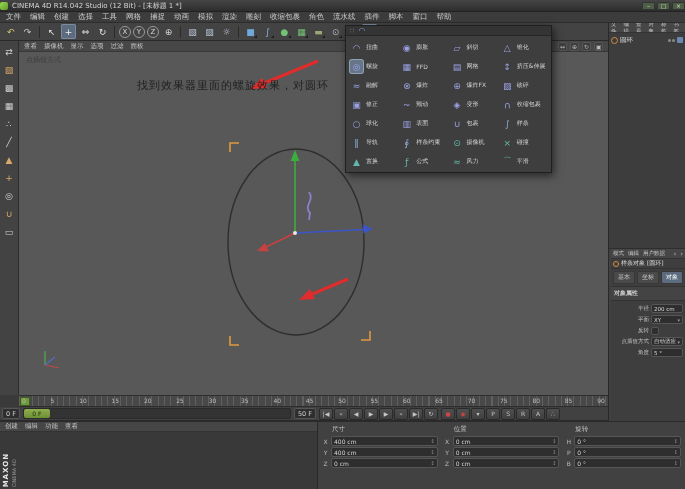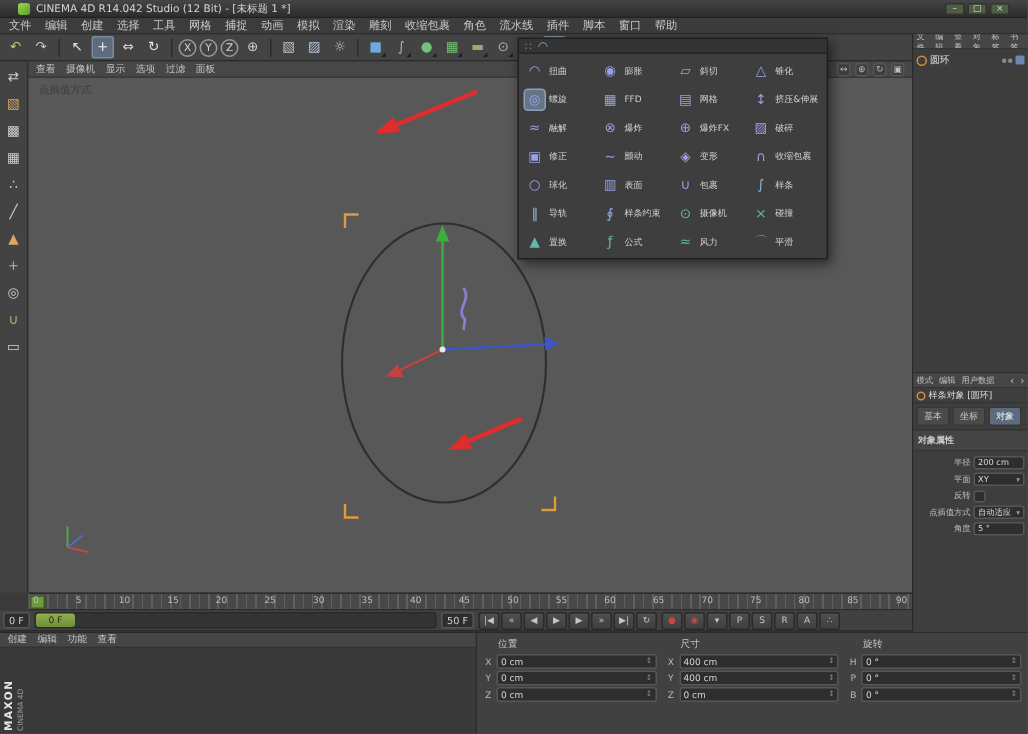--- a/index.html
+++ b/index.html
@@ -2,21 +2,21 @@
 <html><head>
 <meta charset="utf-8">
 <style>
   *{margin:0;padding:0;box-sizing:border-box;}
   html,body{width:685px;height:489px;}
   body{position:relative;background:#3a3a3a;font-family:"DejaVu Sans","Liberation Sans",sans-serif;font-size:7px;color:#c8c8c8;overflow:hidden;}
   button{border:none;font:inherit;color:inherit;background:none;padding:0;}
   #app{position:absolute;inset:0;}
 
   
-  #titlebar{position:absolute;left:0;top:0;width:685px;height:12px;background:linear-gradient(#454545,#2d2d2d);display:flex;align-items:center;gap:4px;padding:0 12px;border-bottom:1px solid #222;}
+  #titlebar{position:absolute;left:0;top:0;width:685px;height:12px;background:linear-gradient(#454545,#2d2d2d);display:flex;align-items:center;gap:4px;padding:0 0;border-bottom:1px solid #222;}
   .logo{width:8px;height:8px;background:linear-gradient(135deg,#9adb4e,#5d9a2c);border-radius:2px;flex:0 0 8px;}
   .title{font-size:7px;color:#d6d6d6;white-space:nowrap;}
   .wbtns{margin-left:auto;display:flex;gap:2px;}
   .wbtn{width:13px;height:8px;background:#4e5e46;border:1px solid #333;border-radius:1px;font-size:6px;color:#cfe0c0;display:flex;align-items:center;justify-content:center;}
 
   
   #menubar{position:absolute;left:0;top:12px;width:685px;height:11px;background:#3c3c3c;border-bottom:1px solid #2d2d2d;display:flex;align-items:center;gap:9px;padding:0 6px;font-size:7.5px;}
   .mitem{color:#c9c9c9;white-space:nowrap;}
 
   
@@ -71,21 +71,21 @@
   .caxis{width:7px;font-size:6px;color:#bbb;text-align:center;}
   .cfield{flex:1;display:flex;align-items:center;background:#2e2e2e;border:1px solid #565656;border-radius:2px;height:10px;padding:0 2px;font-size:6px;color:#d6d6d6;}
   .cval{flex:1;}
   .spin{font-size:5px;color:#8a8a8a;}
   .cbottom{display:flex;align-items:center;gap:6px;margin-top:2px;padding-left:10px;}
   .cdrop{display:flex;align-items:center;gap:3px;background:#2e2e2e;border:1px solid #565656;border-radius:2px;height:11px;padding:0 4px;font-size:6px;color:#d0d0d0;width:96px;}
   .cdrop .dd{margin-left:auto;font-size:5px;color:#999;}
   .capply{background:linear-gradient(#565656,#444);border:1px solid #2a2a2a;border-radius:2px;height:11px;padding:0 12px;font-size:6.5px;color:#d6d6d6;display:flex;align-items:center;margin-left:auto;margin-right:6px;}
 
   
-  #rightpanel{position:absolute;left:608px;top:23px;width:77px;height:398px;background:#414141;border-left:1px solid #292929;display:flex;flex-direction:column;}
+  #rightpanel{position:absolute;left:608px;top:23px;width:77px;height:398px;background:#414141;border-left:1px solid #292929;display:flex;flex-direction:column;align-items:flex-end;}
   .omgr .pheader{gap:3px;font-size:5.5px;padding:0 2px;overflow:hidden;}
   .ombody{height:216px;background:#3d3d3d;border-bottom:1px solid #2e2e2e;padding:2px;}
   .objrow{display:flex;align-items:center;gap:2px;height:10px;}
   .objicon{width:7px;height:7px;border:1.5px solid #d88c3c;border-radius:50%;flex:0 0 7px;}
   .objicon.small{width:6px;height:6px;flex:0 0 6px;}
   .objname{font-size:6.5px;color:#e0e0e0;}
   .objdots{margin-left:auto;display:flex;gap:1px;align-items:center;}
   .objdots i{width:3px;height:3px;border-radius:50%;background:#8a8a8a;}
   .objtag{width:6px;height:6px;background:#6a88b0;border-radius:1px;}
   .amgr{flex:1;display:flex;flex-direction:column;}
@@ -214,20 +214,21 @@
 
       <span class="vpnav">↔</span>
           <span class="vpnav">⊕</span>
           <span class="vpnav">↻</span>
           <span class="vpnav">▣</span>
         </div>
     </div>
     <div class="vp-canvas">
       <span class="vp-label">点插值方式</span>
       <div class="vp-annot">
+        <div>找到效果器里面的螺旋效果，对圆环</div>
       </div>
       <svg class="vp-svg" width="589" height="343" viewBox="0 0 589 343">
         <g stroke-width="1.2" fill="none">
           <path d="M26,313 L26,299" stroke="#4fae4f"></path>
           <path d="M26,313 L40,316" stroke="#c04848"></path>
           <path d="M26,313 L36,305" stroke="#4f6fc0"></path>
         </g>
         <ellipse cx="277" cy="190" rx="68" ry="93" fill="none" stroke="#2e2e2e" stroke-width="1.4"></ellipse>
         <g stroke="#e09a3c" stroke-width="1.6" fill="none">
           <path d="M220,91 L211,91 L211,100"></path>
@@ -323,61 +324,61 @@
       <div class="maxon">
         <span class="mx1">MAXON</span>
         <span class="mx2">CINEMA 4D</span>
       </div>
     </div>
   </section>
 
   <section id="coords">
     <div class="cgroups">
       <div class="cgroup">
+        <div class="ctitle">尺寸</div>
+        <div>
+
+        <div class="crow">
+              <span class="caxis">X</span>
+              <span class="cfield">
+                <span class="cval">400 cm</span>
+                <span class="spin">↕</span>
+              </span>
+            </div>
+            <div class="crow">
+              <span class="caxis">Y</span>
+              <span class="cfield">
+                <span class="cval">400 cm</span>
+                <span class="spin">↕</span>
+              </span>
+            </div>
+            <div class="crow">
+              <span class="caxis">Z</span>
+              <span class="cfield">
+                <span class="cval">0 cm</span>
+                <span class="spin">↕</span>
+              </span>
+            </div>
+          </div>
+      </div>
+      <div class="cgroup">
         <div class="ctitle">位置</div>
         <div>
 
         <div class="crow">
               <span class="caxis">X</span>
               <span class="cfield">
                 <span class="cval">0 cm</span>
                 <span class="spin">↕</span>
               </span>
             </div>
             <div class="crow">
               <span class="caxis">Y</span>
               <span class="cfield">
                 <span class="cval">0 cm</span>
-                <span class="spin">↕</span>
-              </span>
-            </div>
-            <div class="crow">
-              <span class="caxis">Z</span>
-              <span class="cfield">
-                <span class="cval">0 cm</span>
-                <span class="spin">↕</span>
-              </span>
-            </div>
-          </div>
-      </div>
-      <div class="cgroup">
-        <div class="ctitle">尺寸</div>
-        <div>
-
-        <div class="crow">
-              <span class="caxis">X</span>
-              <span class="cfield">
-                <span class="cval">400 cm</span>
-                <span class="spin">↕</span>
-              </span>
-            </div>
-            <div class="crow">
-              <span class="caxis">Y</span>
-              <span class="cfield">
-                <span class="cval">400 cm</span>
                 <span class="spin">↕</span>
               </span>
             </div>
             <div class="crow">
               <span class="caxis">Z</span>
               <span class="cfield">
                 <span class="cval">0 cm</span>
                 <span class="spin">↕</span>
               </span>
             </div>

